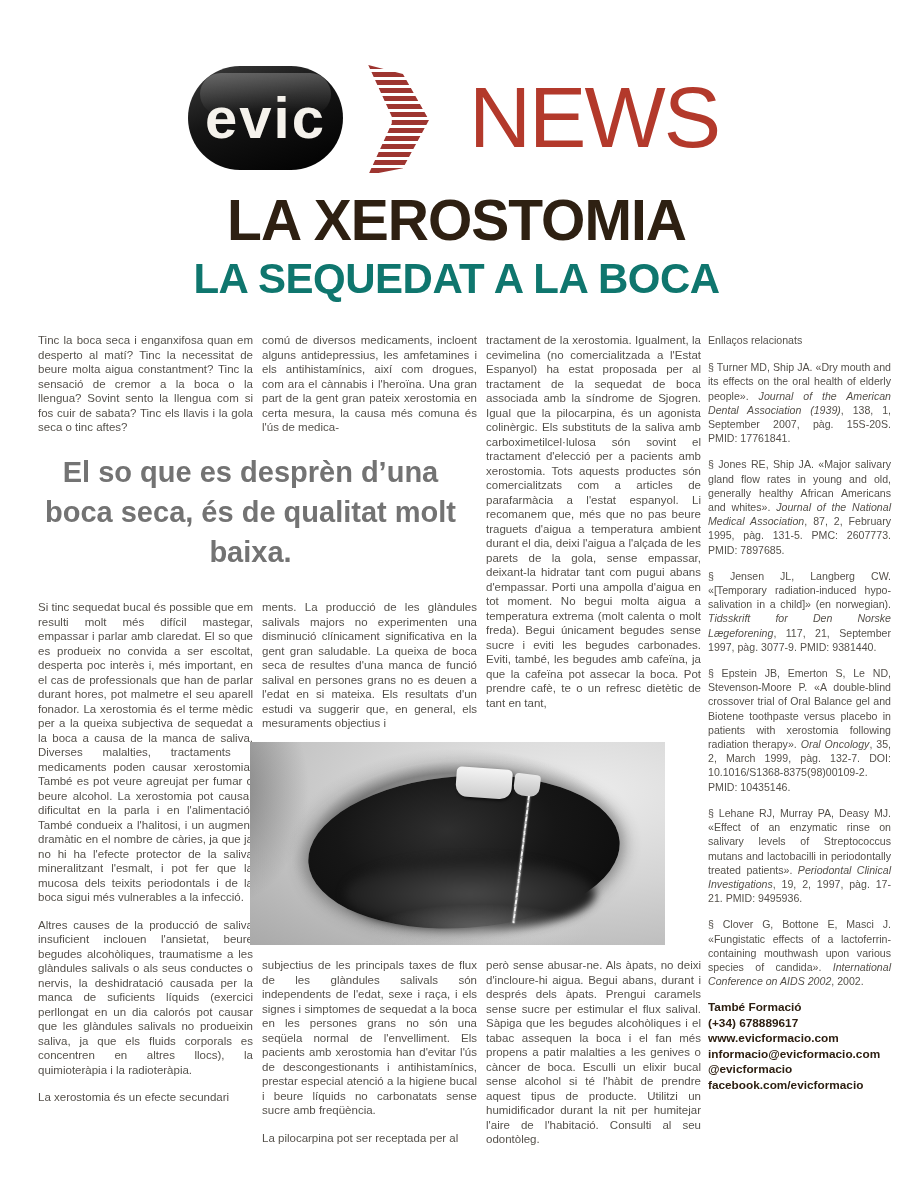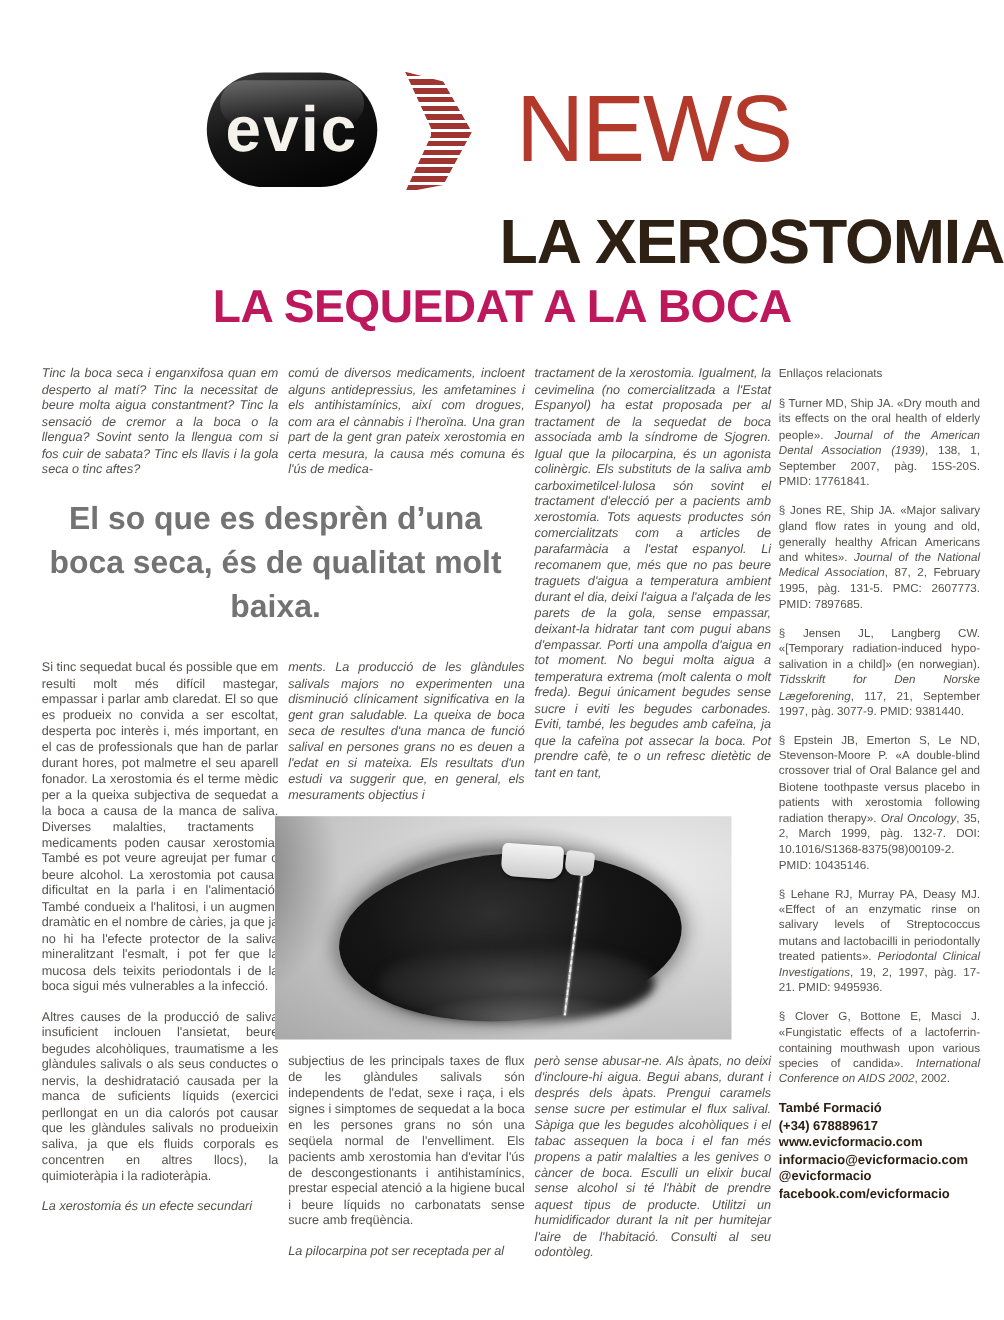--- a/index.html
+++ b/index.html
@@ -17,28 +17,28 @@
   .pill-gloss{position:absolute; left:12px; right:12px; top:7px; height:42px;
     border-radius:50px; background:linear-gradient(rgba(255,255,255,.26), rgba(255,255,255,0));}
   .logo-word{position:relative; color:#f5f2ec; font-weight:700; font-size:58px; letter-spacing:2px; line-height:100px;}
   .logo-arrow{
     width:62px; height:112px; margin-left:-4px; margin-top:-2px;
     background:repeating-linear-gradient(180deg,#9e3530 0 5px,#ffffff 5px 8px);
     clip-path:polygon(2% 1%, 58% 9%, 100% 50%, 58% 93%, 2% 99%, 40% 53%, 40% 47%);
   }
   .news-word{font-weight:400; font-size:86px; line-height:102px; letter-spacing:-2px; margin-left:12px;}
   
-  .title{position:absolute; left:0; right:0; top:192px; text-align:right;
+  .title{position:absolute; left:0; right:0; top:192px; text-align:center;
     font-size:57px; font-weight:800; letter-spacing:-1px; line-height:1;}
   .subtitle{position:absolute; left:0; right:0; top:258px; text-align:center;
     font-size:42px; font-weight:800; letter-spacing:-0.5px; line-height:1;}
   
   .tblock{position:absolute; text-align:justify; color:#55514b; font-size:11.5px; line-height:14.5px; hyphens:auto;}
   .tblock p{margin:0 0 13px 0;}
-  .tblock p:last-child{margin-bottom:0;font-style:italic;}
+  .tblock p:last-child{margin-bottom:0;}
   .c1a{left:38px;  top:333px; width:215px;}
   .c1b{left:38px;  top:600px; width:215px;}
   .c2a{left:262px; top:333px; width:215px;}
   .c2b{left:262px; top:600px; width:215px;}
   .c2c{left:262px; top:958px; width:215px;}
   .c3a{left:486px; top:333px; width:215px;}
   .c3b{left:486px; top:958px; width:215px;}
   .pullquote{
     position:absolute; left:28px; top:452px; width:445px; text-align:center;
     font-size:29px; line-height:40px; font-weight:800;
@@ -83,21 +83,21 @@
   <div class="masthead">
     <div class="logo-pill">
       <div class="pill-gloss"></div>
       <span class="logo-word">evic</span>
     </div>
     <div class="logo-arrow"></div>
     <span class="news-word" style="color:#b3392b;">NEWS</span>
   </div>
 
   <div class="title" style="color:#2e2012;">LA XEROSTOMIA</div>
-  <div class="subtitle" style="color:#be185d;text-align:center;">LA SEQUEDAT A LA BOCA</div>
+  <div class="subtitle" style="color:#0f766e;text-align:center;">LA SEQUEDAT A LA BOCA</div>
 
   <div class="tblock c1a">
     <p>Tinc la boca seca i enganxifosa quan em desperto al matí? Tinc la necessitat de beure molta aigua constantment? Tinc la sensació de cremor a la boca o la llengua? Sovint sento la llengua com si fos cuir de sabata? Tinc els llavis i la gola seca o tinc aftes?</p>
   </div>
 
   <div class="pullquote" style="color:#737373;">El so que es desprèn d’una boca seca, és de qualitat molt baixa.</div>
 
   <div class="tblock c1b">
     <p>Si tinc sequedat bucal és possible que em resulti molt més difícil mastegar, empassar i parlar amb claredat. El so que es produeix no convida a ser escoltat, desperta poc interès i, més important, en el cas de professionals que han de parlar durant hores, pot malmetre el seu aparell fonador. La xerostomia és el terme mèdic per a la queixa subjectiva de sequedat a la boca a causa de la manca de saliva. Diverses malalties, tractaments i medicaments poden causar xerostomia. També es pot veure agreujat per fumar o beure alcohol. La xerostomia pot causar dificultat en la parla i en l'alimentació. També condueix a l'halitosi, i un augment dramàtic en el nombre de càries, ja que ja no hi ha l'efecte protector de la saliva mineralitzant l'esmalt, i pot fer que la mucosa dels teixits periodontals i de la boca sigui més vulnerables a la infecció.</p>
     <p>Altres causes de la producció de saliva insuficient inclouen l'ansietat, beure begudes alcohòliques, traumatisme a les glàndules salivals o als seus conductes o nervis, la deshidratació causada per la manca de suficients líquids (exercici perllongat en un dia calorós pot causar que les glàndules salivals no produeixin saliva, ja que els fluids corporals es concentren en altres llocs), la quimioteràpia i la radioteràpia.</p>

